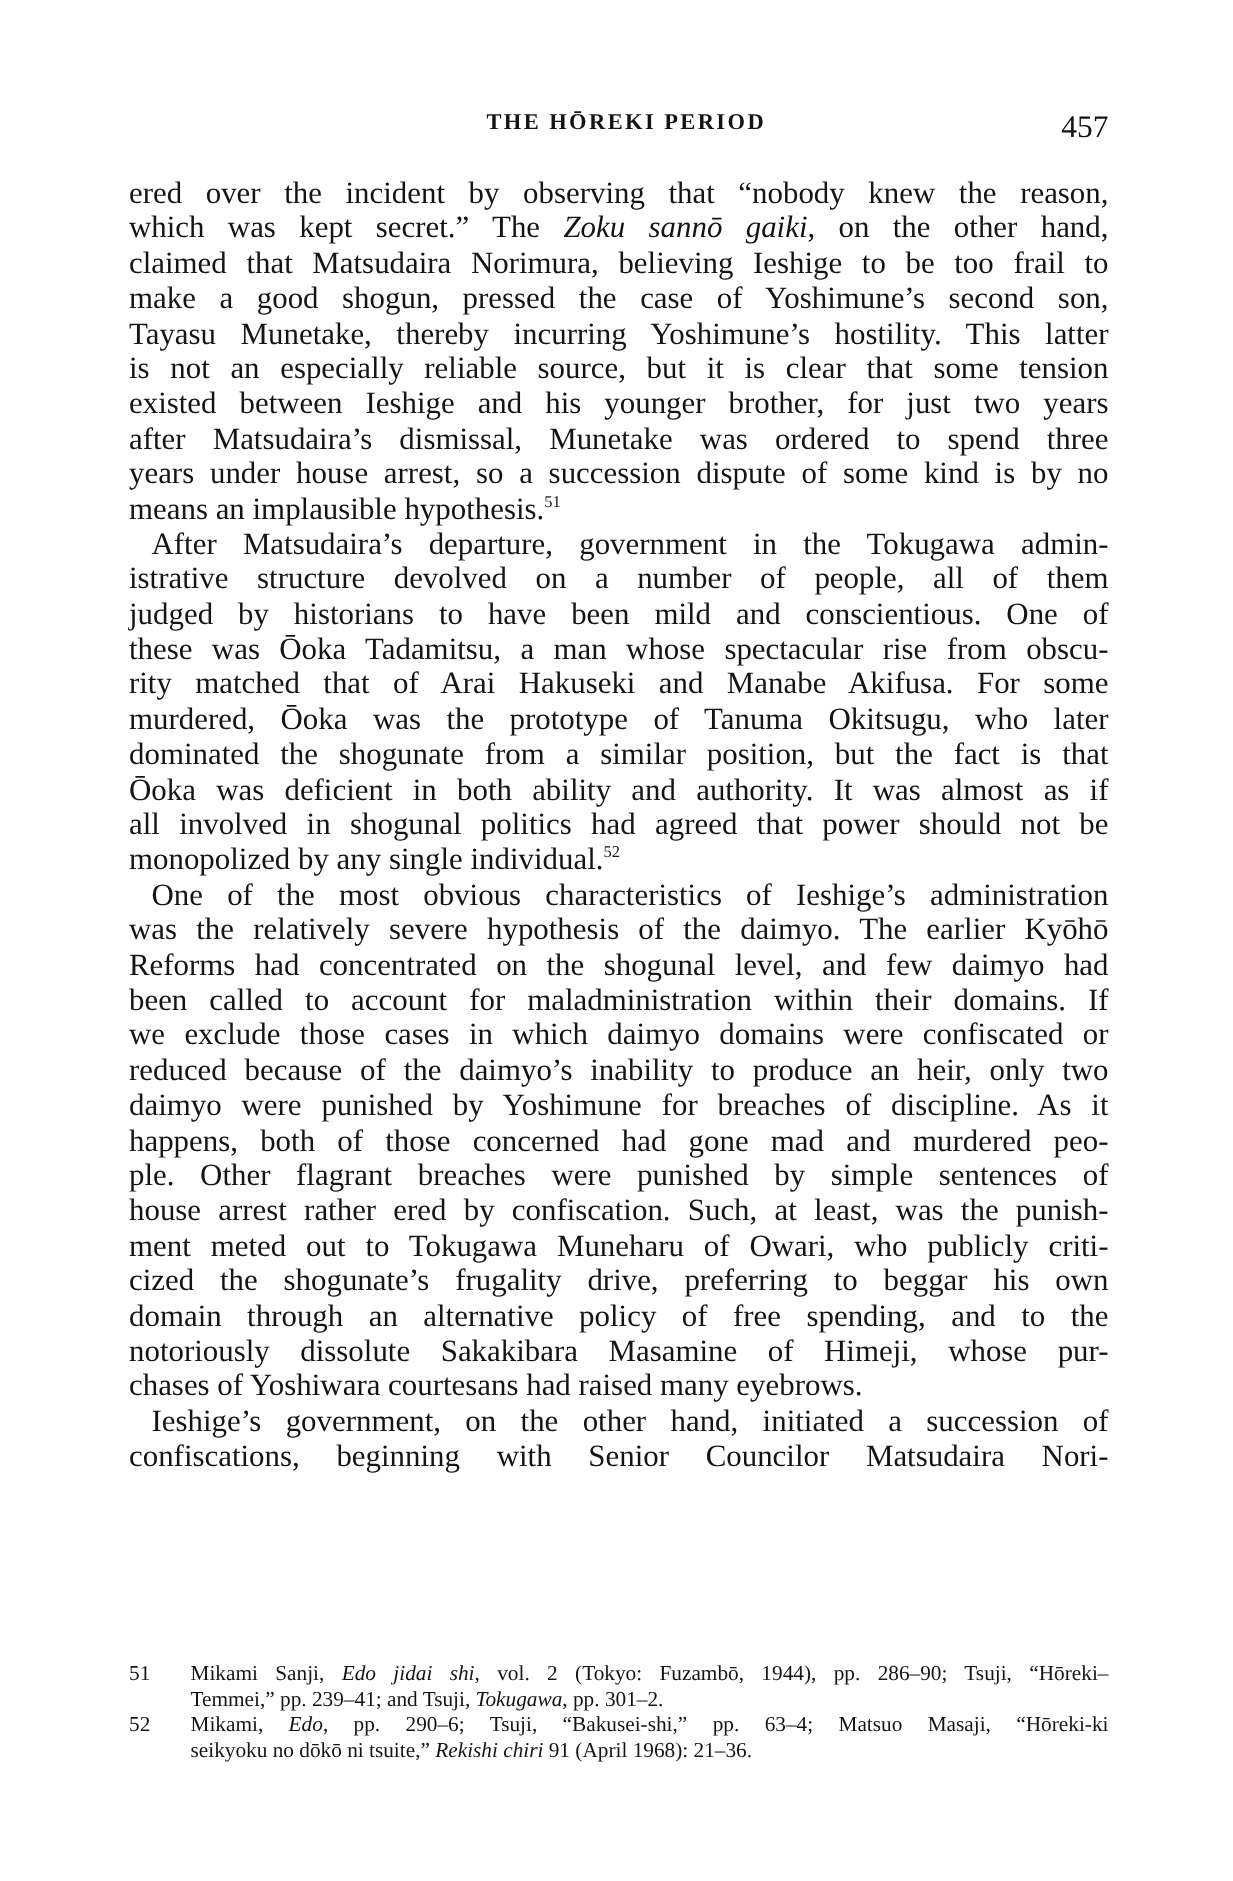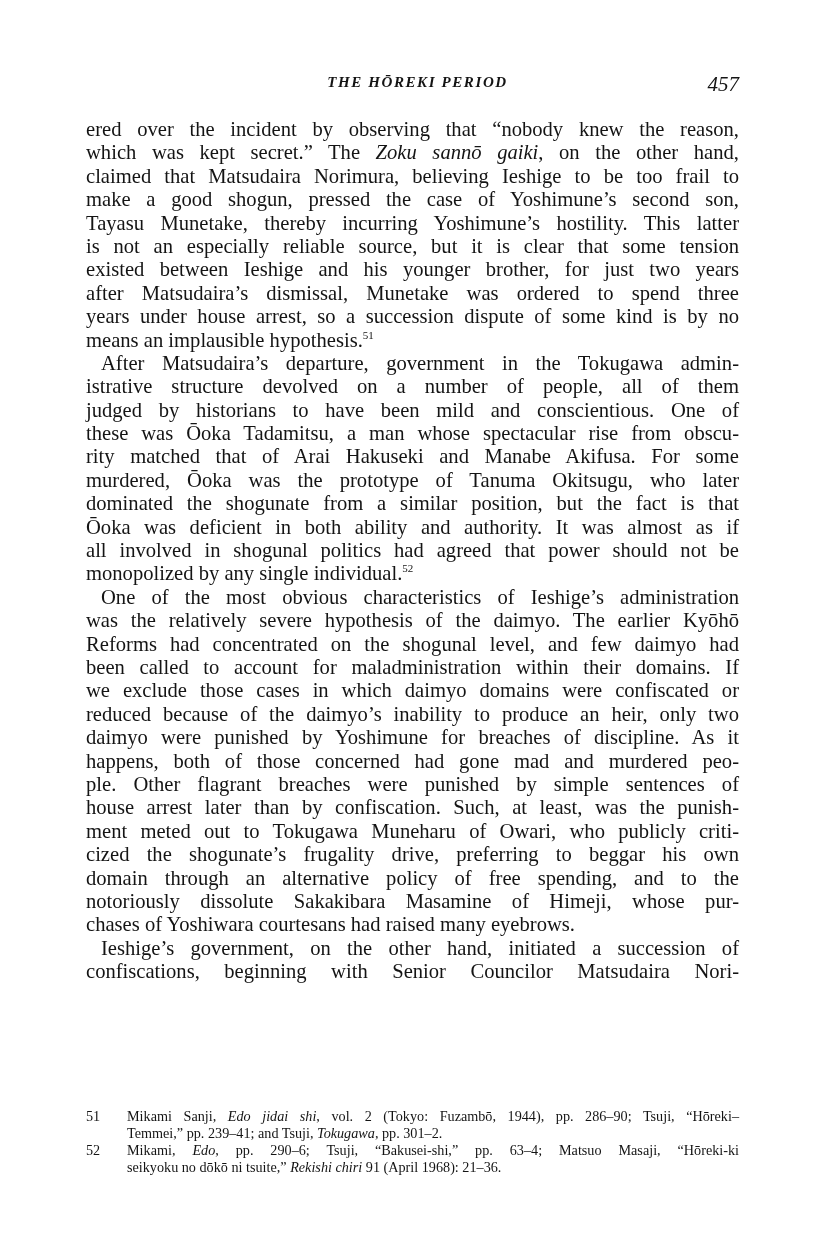--- a/index.html
+++ b/index.html
@@ -1,18 +1,18 @@
 <!DOCTYPE html>
 <html><head>
 <meta charset="utf-8">
 <style>
   html, body { margin: 0; padding: 0; background: #ffffff; }
   body { width: 822px; height: 1254px; position: relative; overflow: hidden; color: #141414;
          font-family: "Liberation Serif", "DejaVu Serif", serif; }
-  .header { position: absolute; top: 72px; left: 86px; width: 653px; height: 28px; font-style: italic; }
+  .header { position: absolute; top: 72px; left: 86px; width: 653px; height: 28px; }
   .running-head { position: absolute; left: 0; right: 0; text-align: center; top: 2px;
                   font-size: 15px; letter-spacing: 1.6px; font-weight: bold; padding-left: 10px; }
   .folio { position: absolute; right: 0; top: 0; font-size: 21px; }
   .body-text { position: absolute; top: 118px; left: 86px; width: 653px; }
   .line { display: block; height: 23.4px; line-height: 23.4px; font-size: 20.6px;
           white-space: nowrap; text-align: justify; text-align-last: justify; }
   .line.last { text-align-last: left; }
   .line.indent { padding-left: 15px; }
   sup { font-size: 11px; line-height: 0; vertical-align: 8px; }
   i { }
@@ -59,21 +59,21 @@
     <div>
       <span class="line indent">One of the most obvious characteristics of Ieshige’s administration</span>
       <span class="line">was the relatively severe hypothesis of the daimyo. The earlier Kyōhō</span>
       <span class="line">Reforms had concentrated on the shogunal level, and few daimyo had</span>
       <span class="line">been called to account for maladministration within their domains. If</span>
       <span class="line">we exclude those cases in which daimyo domains were confiscated or</span>
       <span class="line">reduced because of the daimyo’s inability to produce an heir, only two</span>
       <span class="line">daimyo were punished by Yoshimune for breaches of discipline. As it</span>
       <span class="line">happens, both of those concerned had gone mad and murdered peo-</span>
       <span class="line">ple. Other flagrant breaches were punished by simple sentences of</span>
-      <span class="line">house arrest later than by confiscation. Such, at least, was the punish-</span>
+      <span class="line">house arrest rather ered by confiscation. Such, at least, was the punish-</span>
       <span class="line">ment meted out to Tokugawa Muneharu of Owari, who publicly criti-</span>
       <span class="line">cized the shogunate’s frugality drive, preferring to beggar his own</span>
       <span class="line">domain through an alternative policy of free spending, and to the</span>
       <span class="line">notoriously dissolute Sakakibara Masamine of Himeji, whose pur-</span>
       <span class="line last">chases of Yoshiwara courtesans had raised many eyebrows.</span>
     </div>
     <div>
       <span class="line indent">Ieshige’s government, on the other hand, initiated a succession of</span>
       <span class="line">confiscations, beginning with Senior Councilor Matsudaira Nori-</span>
     </div>

